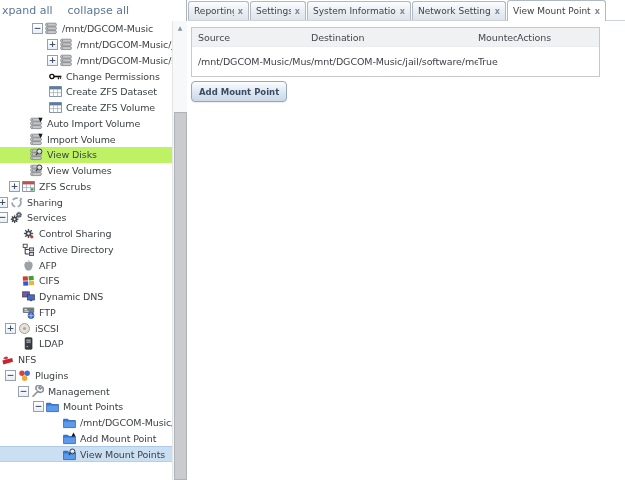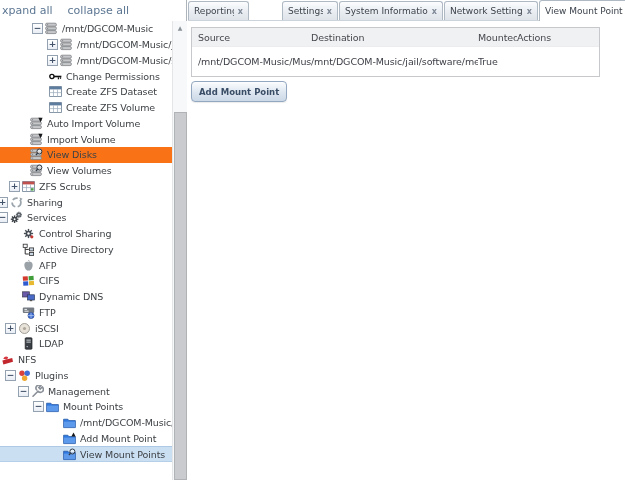--- a/index.html
+++ b/index.html
@@ -9,21 +9,21 @@
     -webkit-font-smoothing:antialiased;
   }
   
   #sidebar{position:absolute;left:0;top:0;width:187px;height:480px;
     border-right:1px solid #aeb4bc;box-sizing:border-box;background:#fff;}
   #tree-links{position:absolute;left:2px;top:4px;font-size:11px;color:#5c7692;white-space:nowrap;}
   #tree-links span{margin-right:15px;cursor:pointer;}
   #tree{position:absolute;left:0;top:21px;width:172px;}
   .trow{height:15.75px;display:flex;align-items:center;white-space:nowrap;
     overflow:hidden;font-size:9.5px;color:#3e4246;letter-spacing:-0.1px;cursor:pointer;}
-  .trow.faint{background:#f97316;}
+  .trow.faint{background:#bef264;}
   .trow.sel{background:#cbdff3;box-shadow:inset 0 1px 0 #adc9e6,inset 0 -1px 0 #b6cfe8;}
   .exp{flex:none;width:11px;height:11px;box-sizing:border-box;border:1px solid #93a1b1;
     background:linear-gradient(#ffffff,#e9eef5);font-size:9px;line-height:8px;text-align:center;
     color:#44546a;margin-right:1px;font-weight:bold;}
   .ticon{flex:none;width:13px;height:13px;margin:0 3px 0 1px;}
   .ticon svg{display:block;}
   .tlabel{padding-left:1px;}
   
   #vsb{position:absolute;left:172px;top:21px;width:15px;height:459px;
     background:#f7f8f9;border-left:1px solid #e4e5e7;box-sizing:border-box;}
@@ -455,21 +455,21 @@
     <div id="vsb-thumb"></div>
   </div>
 </div>
 
 <div id="content">
   <div id="tabbar">
       <div class="tab" style="width: 61px;">
         <span class="tab-label">Reporting</span>
         <span class="tab-x">x</span>
       </div>
-      <div class="tab" style="width: 56px; margin-left: 32px;">
+      <div class="tab" style="width: 56px;">
         <span class="tab-label">Settings</span>
         <span class="tab-x">x</span>
       </div>
       <div class="tab" style="width: 104px;">
         <span class="tab-label">System Information</span>
         <span class="tab-x">x</span>
       </div>
       <div class="tab" style="width: 94px;">
         <span class="tab-label">Network Settings</span>
         <span class="tab-x">x</span>

